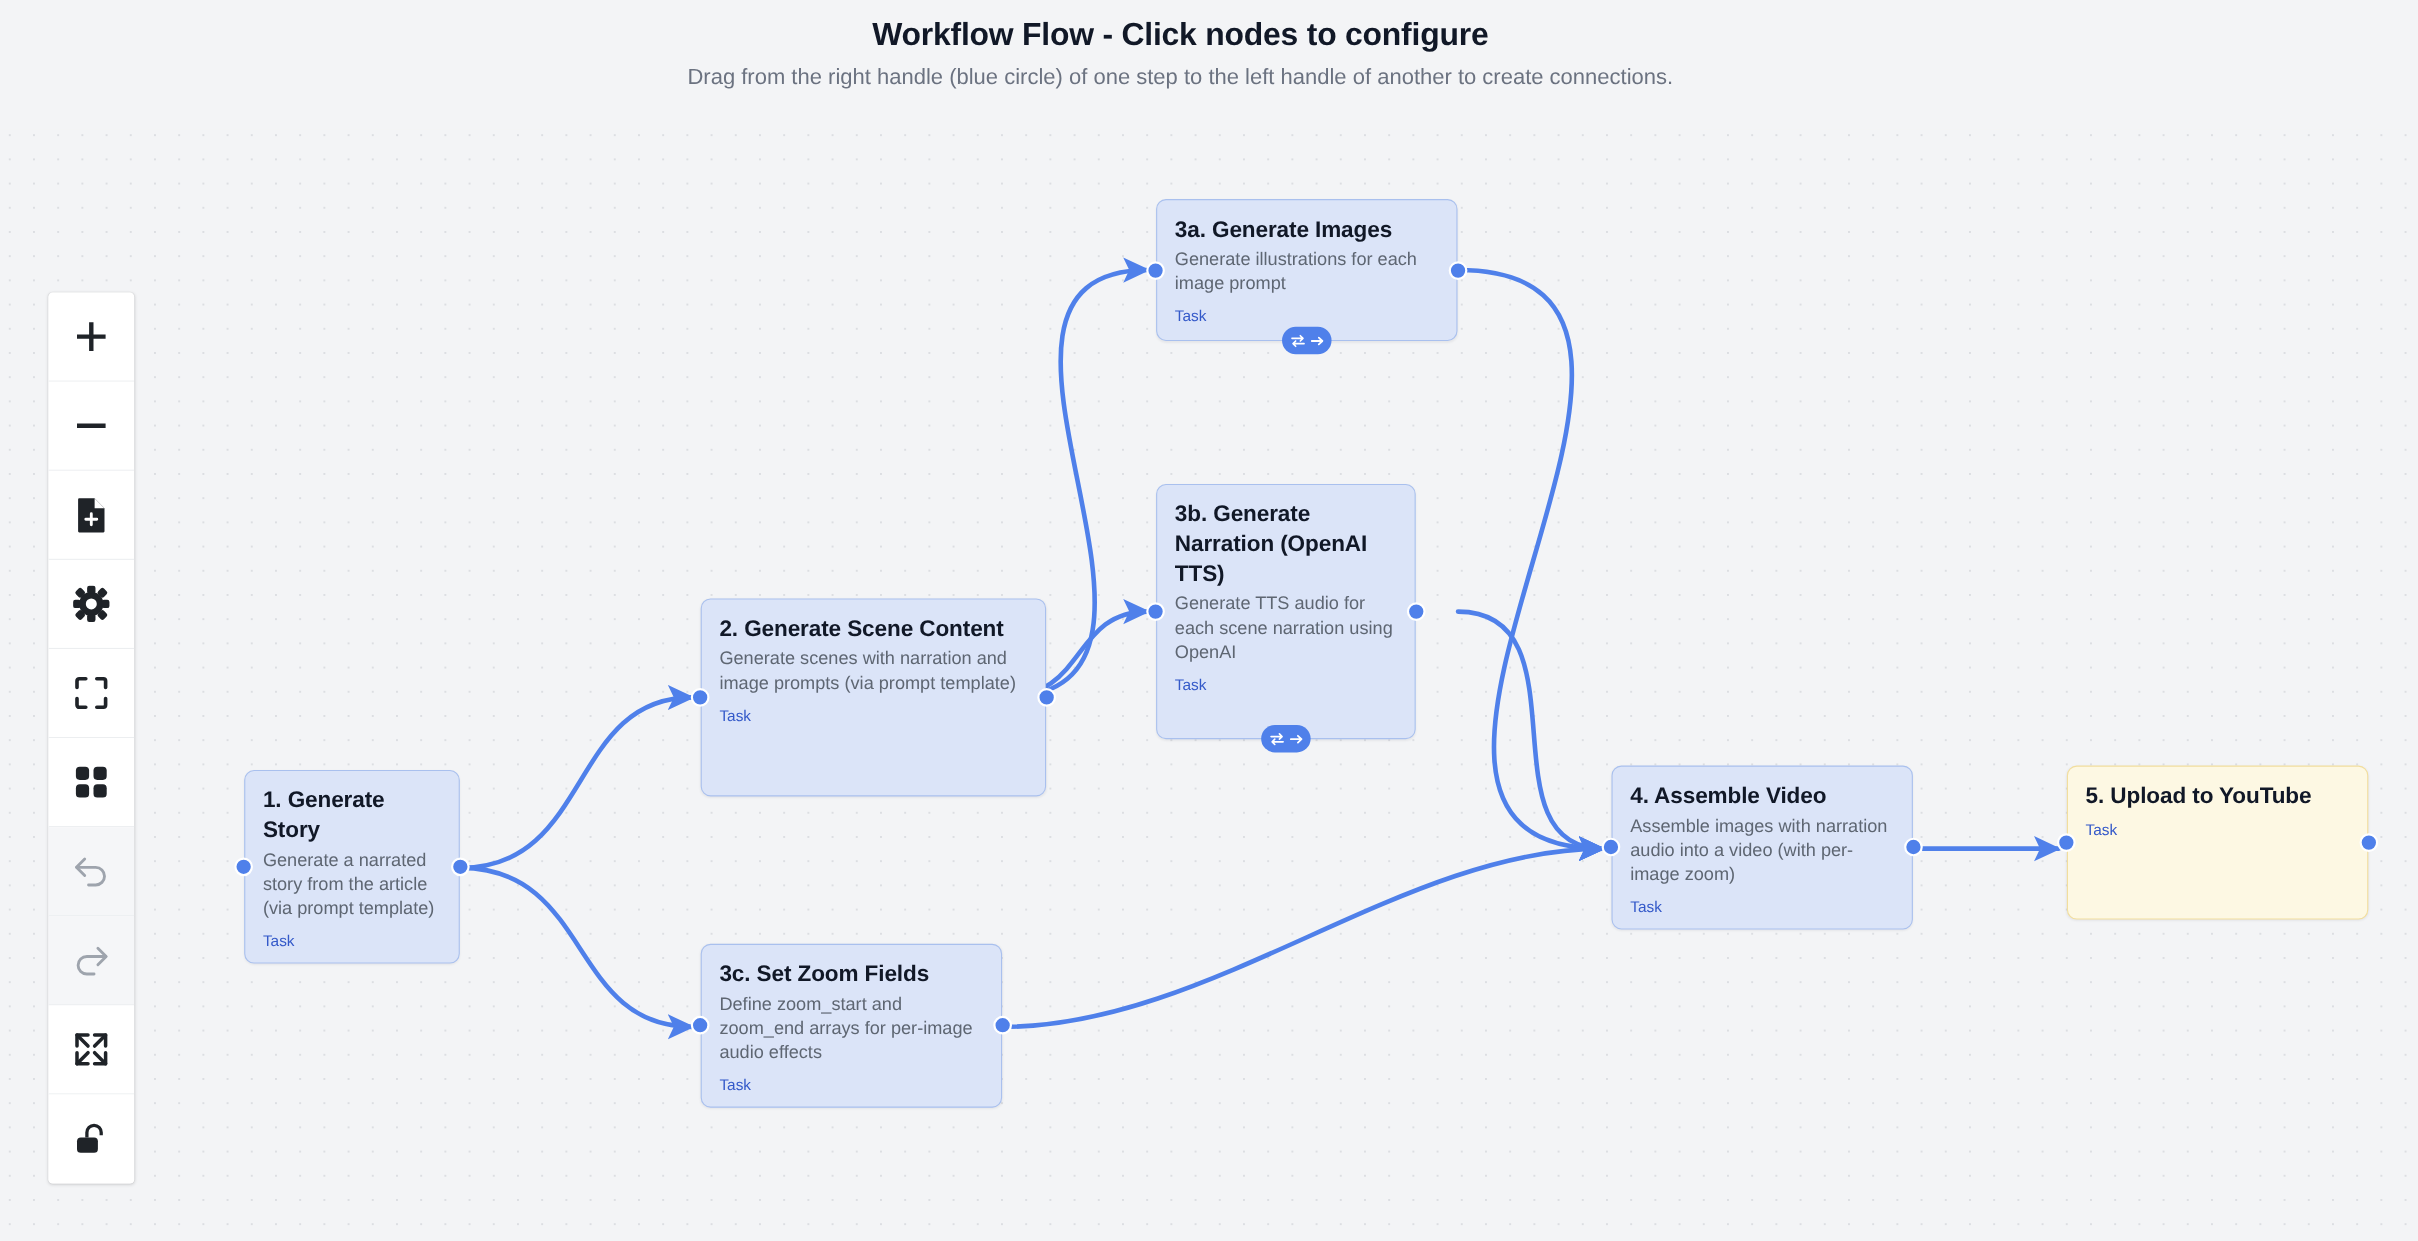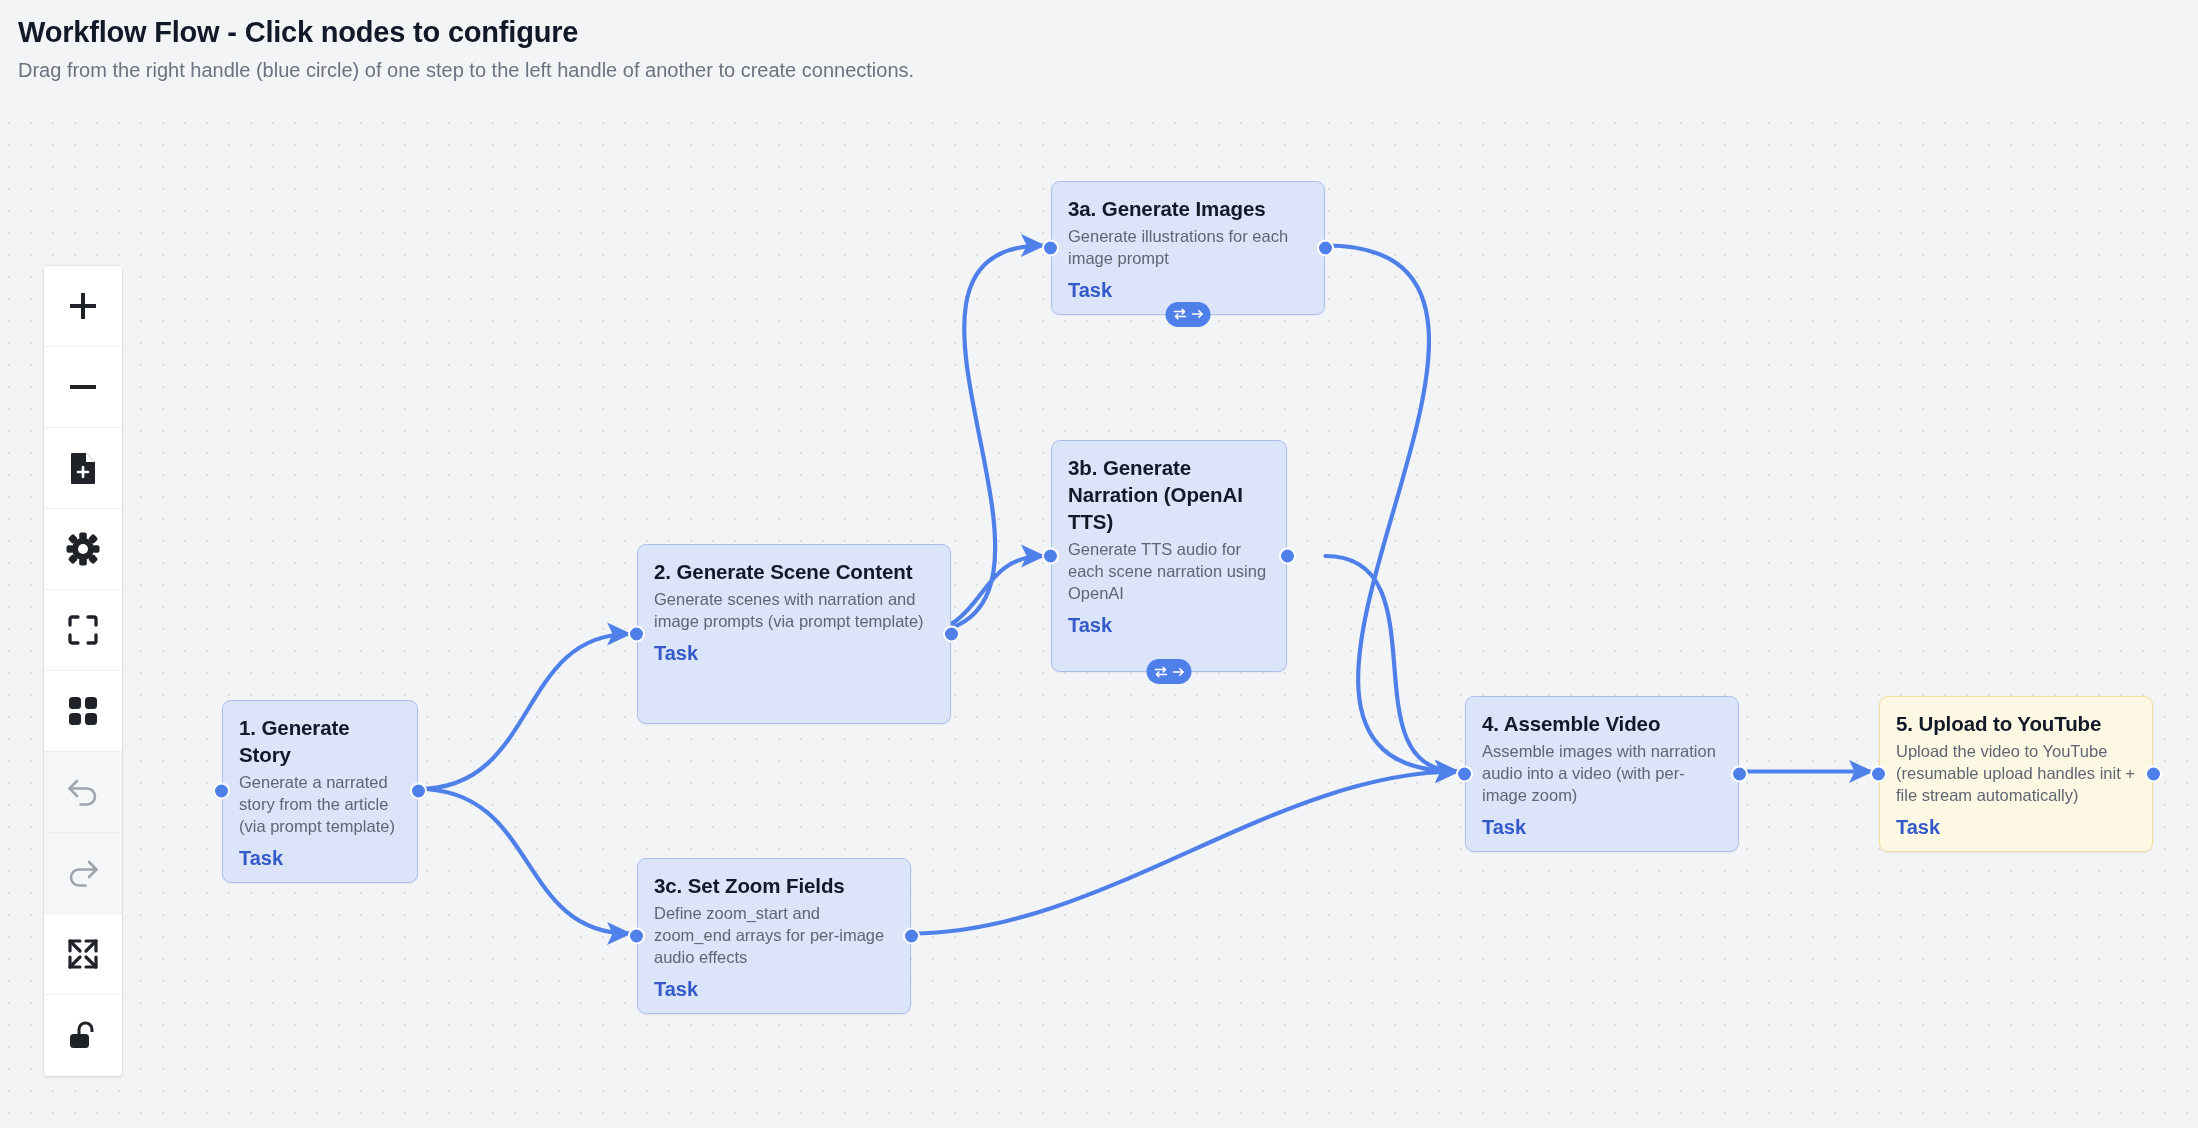--- a/index.html
+++ b/index.html
@@ -16,22 +16,23 @@
     width: 2198px;
     height: 1128px;
     background: #f3f4f6;
   }
 
   
   #header {
     position: absolute;
     left: 0; top: 0;
     width: 2130px;
-    padding: 14px 18px 10px 18px;
+    padding: 14px 18px 10px 34px;
     z-index: 40;
+    text-align: center;
   }
   #page-title {
     font-size: 29px;
     font-weight: 700;
     color: #111827;
     letter-spacing: -0.2px;
     line-height: 1.25;
   }
   #page-subtitle {
     font-size: 20px;
@@ -113,22 +114,22 @@
     line-height: 1.32;
     letter-spacing: -0.1px;
   }
   .node-desc {
     font-size: 16.5px;
     color: #5e6672;
     line-height: 1.33;
     margin-top: 4px;
   }
   .node-type {
-    font-size: 20px;
-    font-weight: 700;
+    font-size: 14px;
+    font-weight: 400;
     color: #3459c9;
     margin-top: 9px;
   }
 
   
   .handle {
     position: absolute;
     width: 17px;
     height: 17px;
     border-radius: 50%;
@@ -354,21 +355,20 @@
         </div>
         <div class="node blue" style="left: 1465px; top: 578px; width: 274px; min-height: 122px;">
           <div class="node-title">4. Assemble Video</div>
           <div class="node-desc">Assemble images with narration audio into a video (with per-image zoom)</div>
           <div class="node-type">Task</div>
           <div class="handle left"></div>
           <div class="handle right"></div>
         </div>
         <div class="node yellow" style="left: 1879px; top: 578px; width: 274px; min-height: 140px;">
           <div class="node-title">5. Upload to YouTube</div>
-          <div class="node-desc">Upload the video to YouTube (resumable upload handles init + file stream automatically)</div>
           <div class="node-type">Task</div>
           <div class="handle left"></div>
           <div class="handle right"></div>
         </div>
       </div>
   </div>
 
 </div>
 
 </body></html>

